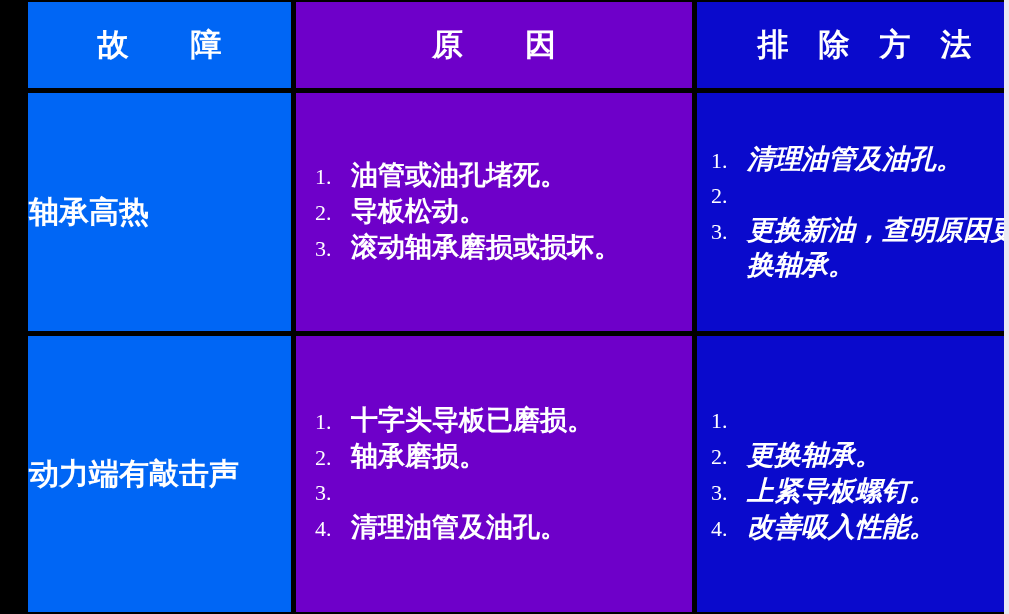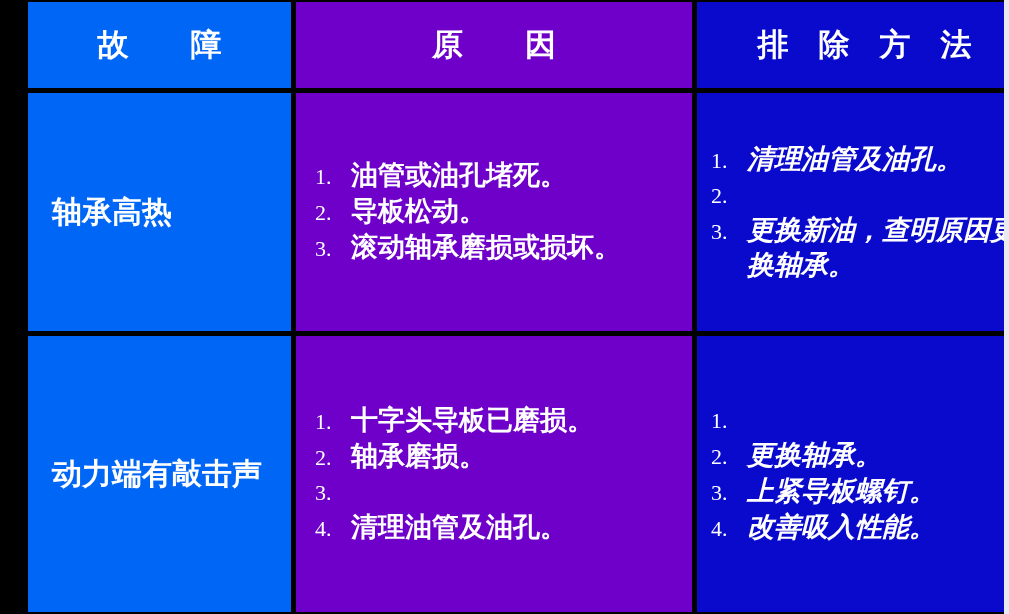--- a/index.html
+++ b/index.html
@@ -57,21 +57,21 @@
     white-space: nowrap;
   }
   .spacing-narrow {
     letter-spacing: 30px;
     padding-left: 30px;
     white-space: nowrap;
   }
   .fault-cell {
     display: flex;
     align-items: center;
-    padding-left: 24px;
+    padding-left: 1px;
     font-size: 30px;
     font-weight: bold;
   }
   .list-cell {
     display: flex;
     flex-direction: column;
     justify-content: center;
     padding-left: 19px;
     padding-right: 6px;
   }

